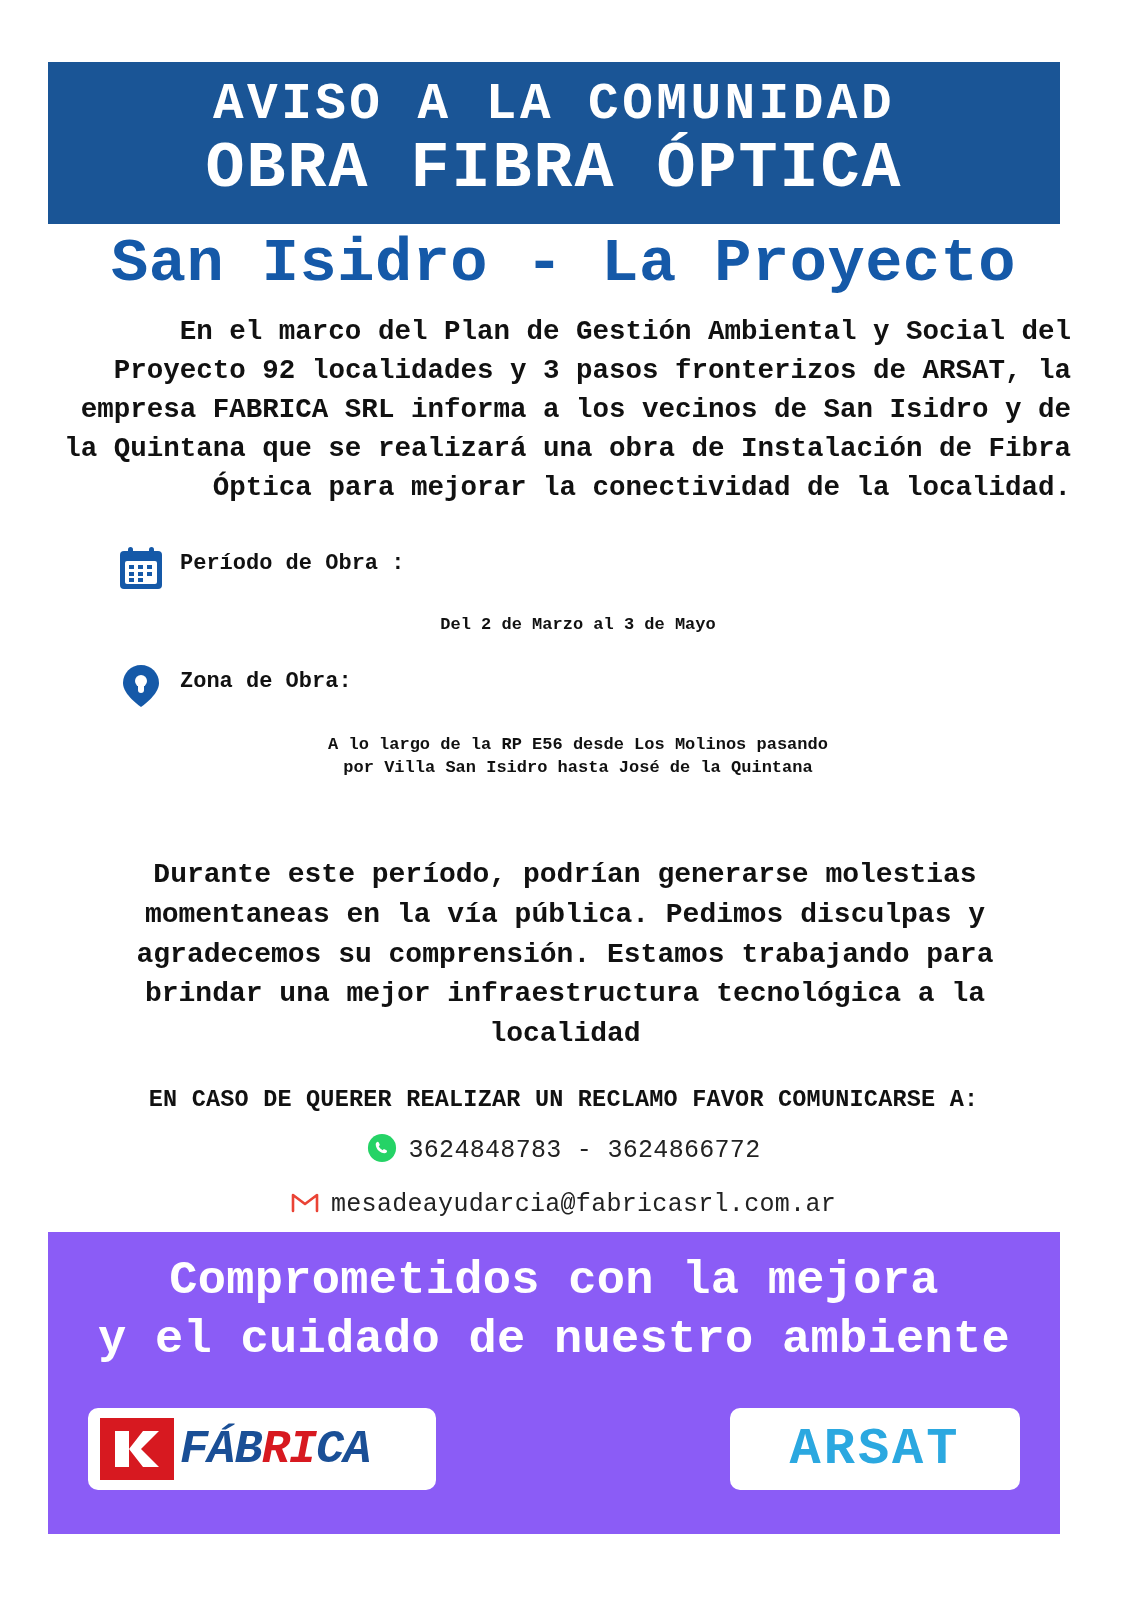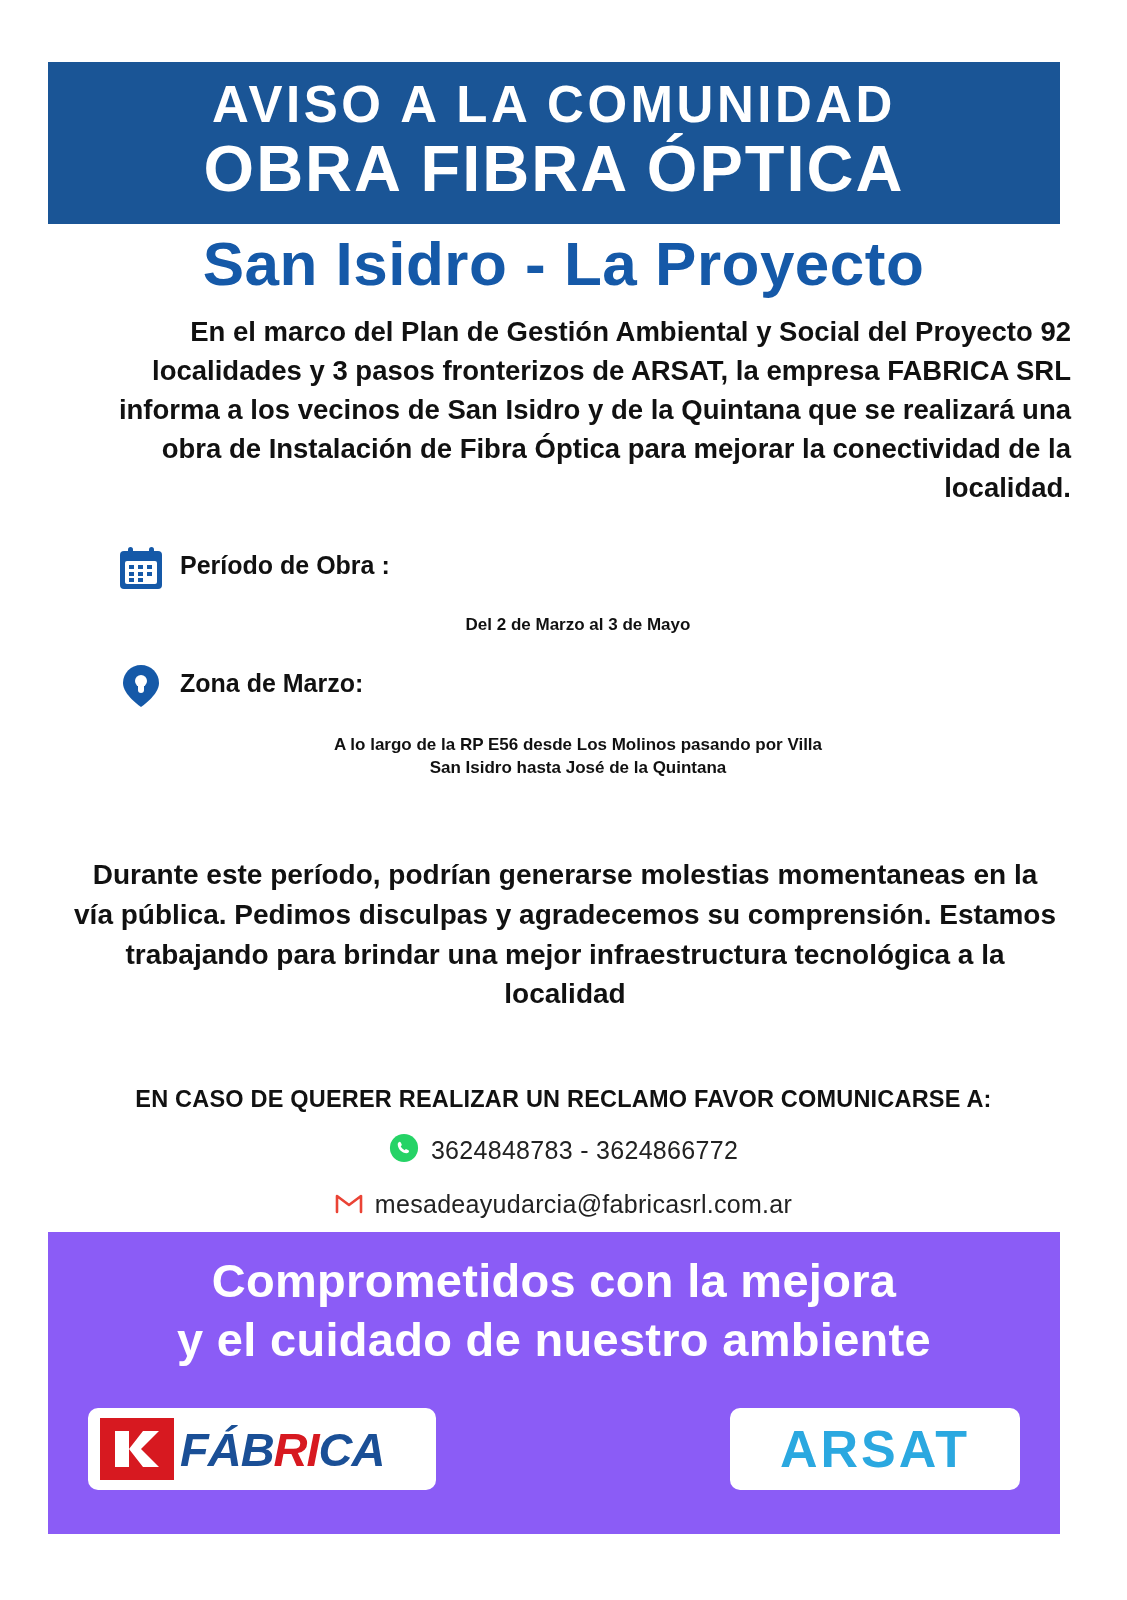--- a/index.html
+++ b/index.html
@@ -12,20 +12,21 @@
     background: #ffffff;
     font-family: "Liberation Sans", sans-serif;
     color: #111111;
     overflow: hidden;
   }
   .poster {
     position: relative;
     width: 956px;
     height: 1600px;
     box-sizing: border-box;
+    font-family: Liberation Mono, monospace;
   }
 
   
   .top-banner {
     position: absolute;
     left: 48px;
     top: 62px;
     width: 1012px;
     background: #1a5596;
     padding: 14px 0 18px 0;
@@ -88,21 +89,21 @@
     position: absolute;
     left: 0;
     top: 0;
     width: 46px;
     height: 46px;
   }
   .info-row .label {
     position: absolute;
     left: 62px;
     top: 6px;
-    font-size: 25px;
+    font-size: 22px;
     font-weight: bold;
     color: #111111;
     white-space: nowrap;
   }
   .info-row .value {
     font-size: 17px;
     font-weight: bold;
     color: #111111;
     line-height: 1.38;
     text-align: center;
@@ -286,21 +287,21 @@
     </div>
 
     <div class="info-row" id="zone-row">
       <span class="icon">
         <svg class="pin-icon" width="46" height="46" viewBox="0 0 46 46" xmlns="http://www.w3.org/2000/svg">
           <path d="M23 2 C13 2 5 10 5 20 C5 32 23 44 23 44 C23 44 41 32 41 20 C41 10 33 2 23 2 Z" fill="#1559a8"></path>
           <circle cx="23" cy="18" r="6" fill="#ffffff"></circle>
           <rect x="20" y="18" width="6" height="12" rx="3" fill="#ffffff"></rect>
         </svg>
       </span>
-      <span class="label">Zona de Marzo:</span>
+      <span class="label">Zona de Obra:</span>
       <div class="value">A lo largo de la RP E56 desde Los Molinos pasando por Villa San Isidro hasta José de la Quintana</div>
     </div>
 
   </div>
 
   <div class="disruption">Durante este período, podrían generarse molestias momentaneas en la vía pública. Pedimos disculpas y agradecemos su comprensión. Estamos trabajando para brindar una mejor infraestructura tecnológica a la localidad</div>
 
   <div class="claim-head">EN CASO DE QUERER REALIZAR UN RECLAMO FAVOR COMUNICARSE A:</div>
 
   <div class="contact-row" id="whatsapp-row">

